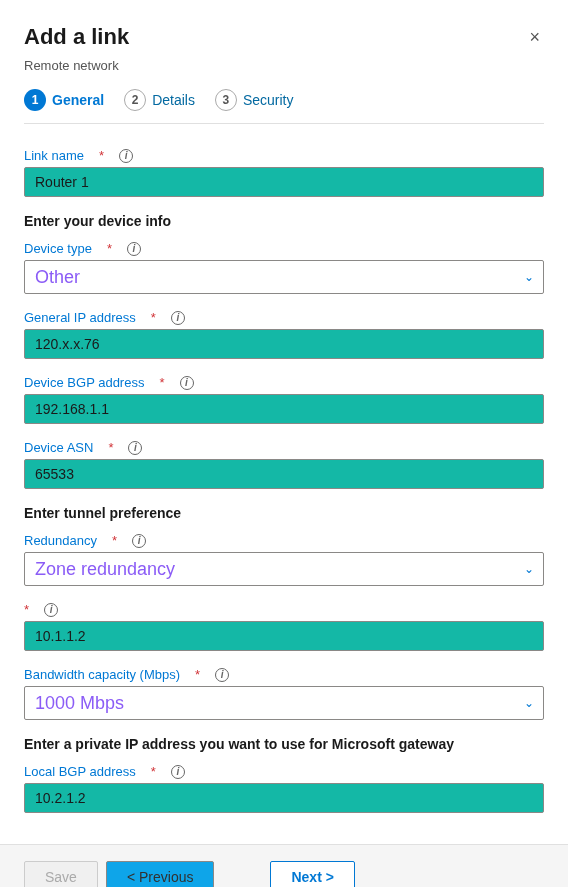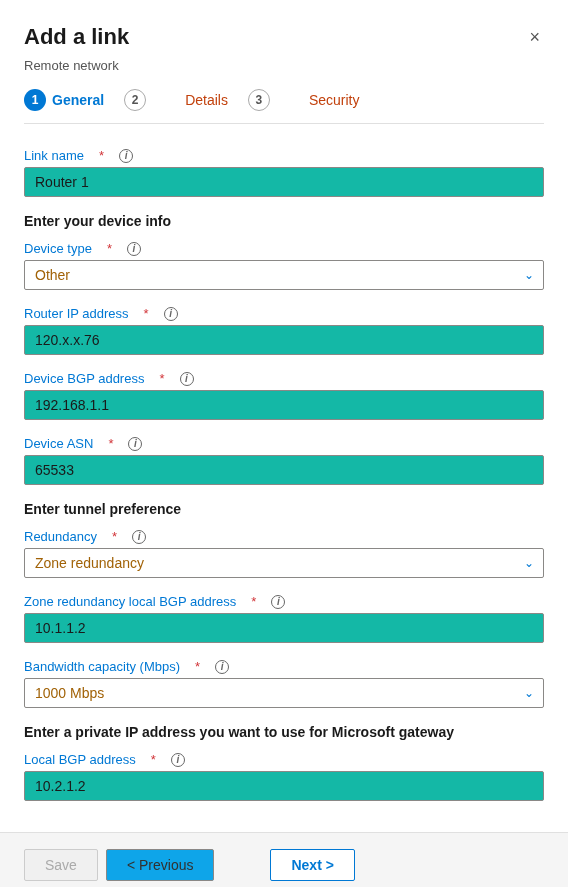--- a/index.html
+++ b/index.html
@@ -78,22 +78,21 @@
     .step.inactive .step-circle {
       background: #fff;
       color: #555;
       border: 1px solid #aaa;
     }
     .step.active .step-label {
       color: #0078d4;
       font-weight: 600;
     }
     .step.inactive .step-label {
-      color: #c2410c;
-      margin-left: 33px;
+      color: #0369a1;
     }
 
     .form-section {
     }
     .section-title {
       font-size: 14px;
       font-weight: 700;
       color: #1a1a1a;
       margin-bottom: 12px;
     }
@@ -135,22 +134,22 @@
     .field-group {
       margin-bottom: 16px;
     }
     .select-wrapper {
       position: relative;
     }
     .field-select {
       width: 100%;
       border: 1px solid #8a8886;
       padding: 6px 32px 6px 10px;
-      font-size: 14px;
-      color: #a16207;
+      font-size: 18px;
+      color: #8b5cf6;
       background: #fff;
       outline: none;
       border-radius: 2px;
       appearance: none;
       cursor: pointer;
     }
     .select-chevron {
       position: absolute;
       right: 10px;
       top: 50%;
@@ -253,21 +252,21 @@
           <option>Router</option>
           <option>Switch</option>
           <option>Firewall</option>
         </select>
         <span class="select-chevron">⌄</span>
       </div>
     </div>
 
     <div class="field-group">
       <div class="field-label">
-        <span>Router IP address</span>
+        <span>General IP address</span>
         <span class="required">*</span>
         <span class="info-icon">i</span>
       </div>
       <input class="field-input" type="text" value="120.x.x.76" style="">
     </div>
 
     <div class="field-group">
       <div class="field-label">
         <span>Device BGP address</span>
         <span class="required">*</span>
@@ -299,21 +298,20 @@
         <select class="field-select">
           <option>Zone redundancy</option>
           <option>No redundancy</option>
         </select>
         <span class="select-chevron">⌄</span>
       </div>
     </div>
 
     <div class="field-group">
       <div class="field-label">
-        <span>Zone redundancy local BGP address</span>
         <span class="required">*</span>
         <span class="info-icon">i</span>
       </div>
       <input class="field-input" type="text" value="10.1.1.2" style="">
     </div>
 
     <div class="field-group">
       <div class="field-label">
         <span>Bandwidth capacity (Mbps)</span>
         <span class="required">*</span>

